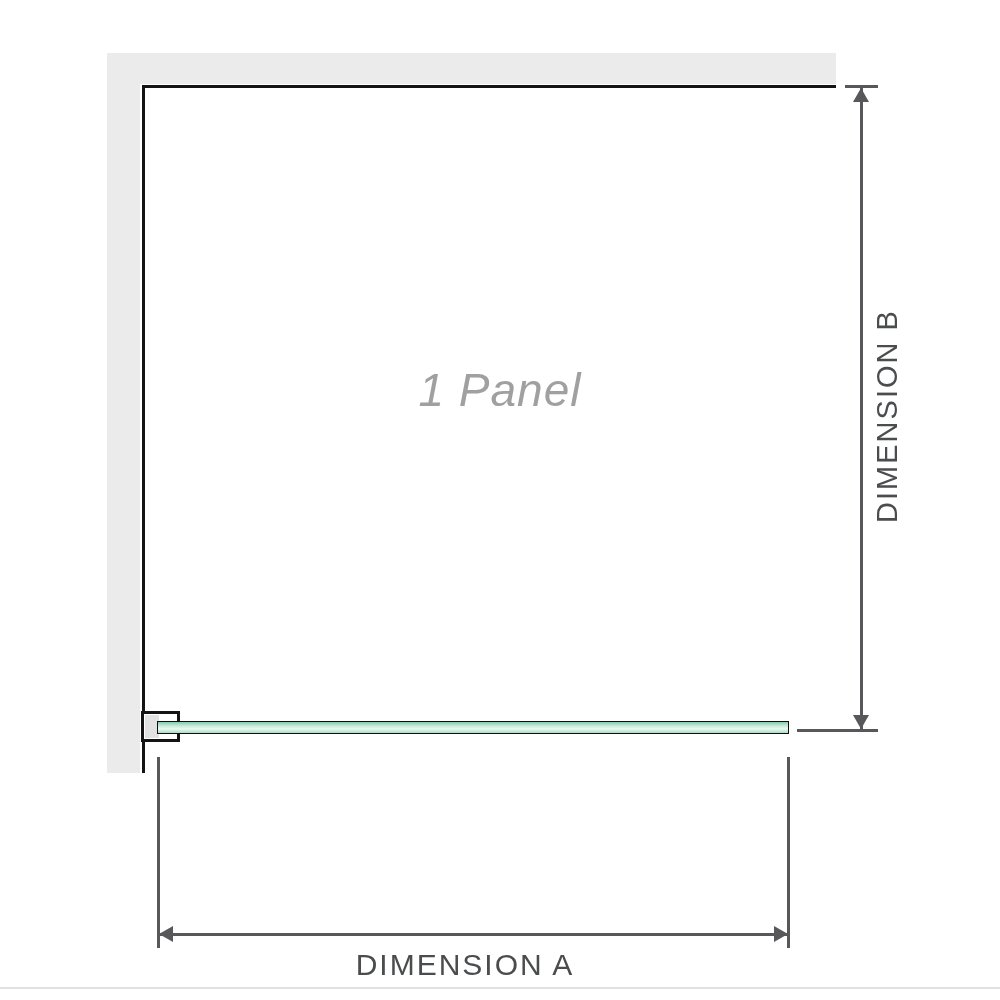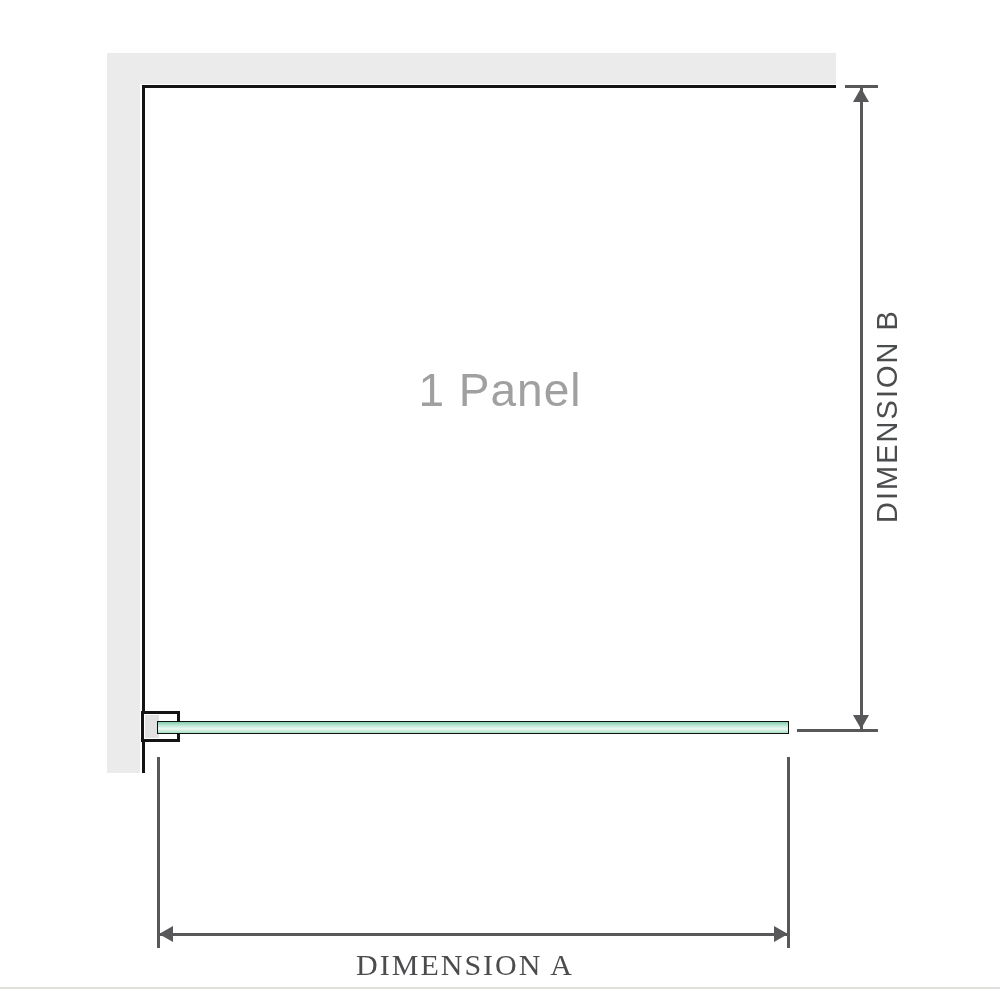--- a/index.html
+++ b/index.html
@@ -25,20 +25,21 @@
   
   .outline { background: var(--outline); }
   .panel-top-line  { left: 142px; top: 85px; width: 694px; height: 3px; }
   .panel-left-line { left: 142px; top: 85px; width: 3px;  height: 688px; }
 
   
   .panel-label {
     left: 330px; top: 363px; width: 340px;
     text-align: center;
     font-size: 46px;
+    font-style: italic;
     font-weight: 400;
     letter-spacing: 1px;
     color: var(--panel_text);
   }
 
   
   .clamp {
     left: 141px; top: 711px; width: 39px; height: 31px;
     box-sizing: border-box;
     border: 3px solid var(--outline);
@@ -103,21 +104,21 @@
     letter-spacing: 2px;
     white-space: nowrap;
     text-align: center;
   }
   .dimB-label {
     left: 736px; top: 401px; width: 300px; height: 30px;
     transform: rotate(-90deg);
     font-size: 29px;
   }
   .dimA-label {
-    left: 315px; top: 948px; width: 300px; font-family: Liberation Serif, serif;
+    left: 315px; top: 948px; width: 300px;
   }
 
   
   .bottom-edge {
     left: 0; top: 987px; width: 1000px; height: 2px;
     background: #e2e0dd;
   }
 </style>
 </head>
 <body>

